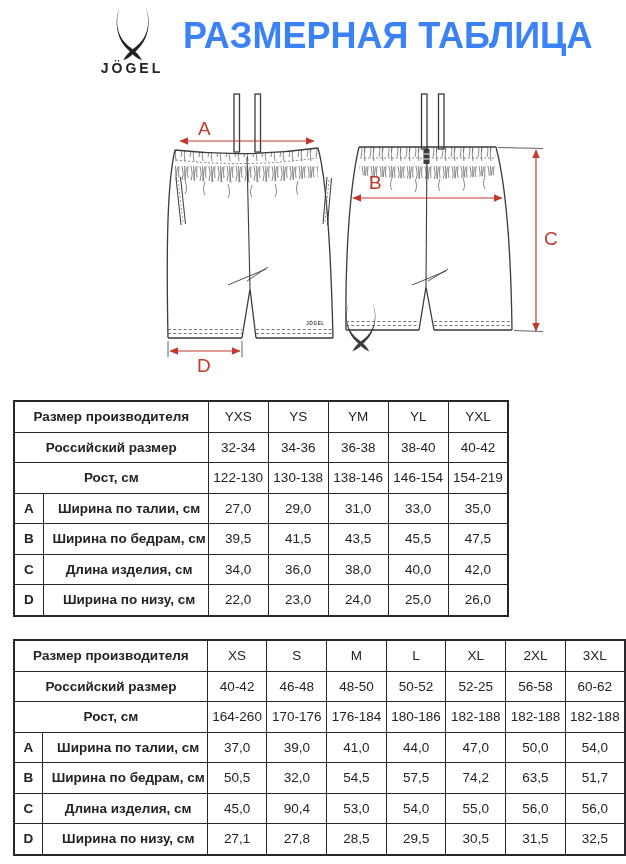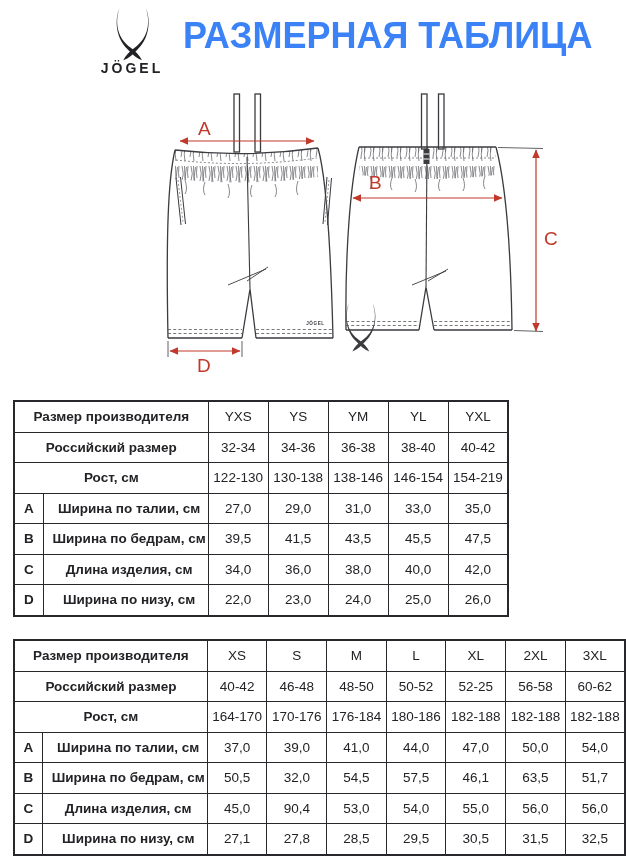--- a/index.html
+++ b/index.html
@@ -249,21 +249,21 @@
             <td class="val">40-42</td>
             <td class="val">46-48</td>
             <td class="val">48-50</td>
             <td class="val">50-52</td>
             <td class="val">52-25</td>
             <td class="val">56-58</td>
             <td class="val">60-62</td>
           </tr>
           <tr>
             <td class="lbl-span" colspan="2">Рост, см</td>
-            <td class="val">164-170</td>
+            <td class="val">164-260</td>
             <td class="val">170-176</td>
             <td class="val">176-184</td>
             <td class="val">180-186</td>
             <td class="val">182-188</td>
             <td class="val">182-188</td>
             <td class="val">182-188</td>
           </tr>
           <tr>
             <td class="letter">A</td>
             <td class="lbl-left">Ширина по талии, см</td>
@@ -275,21 +275,21 @@
             <td class="val">50,0</td>
             <td class="val">54,0</td>
           </tr>
           <tr>
             <td class="letter">B</td>
             <td class="lbl-left">Ширина по бедрам, см</td>
             <td class="val">50,5</td>
             <td class="val">32,0</td>
             <td class="val">54,5</td>
             <td class="val">57,5</td>
-            <td class="val">46,1</td>
+            <td class="val">74,2</td>
             <td class="val">63,5</td>
             <td class="val">51,7</td>
           </tr>
           <tr>
             <td class="letter">C</td>
             <td class="lbl-left">Длина изделия, см</td>
             <td class="val">45,0</td>
             <td class="val">90,4</td>
             <td class="val">53,0</td>
             <td class="val">54,0</td>

